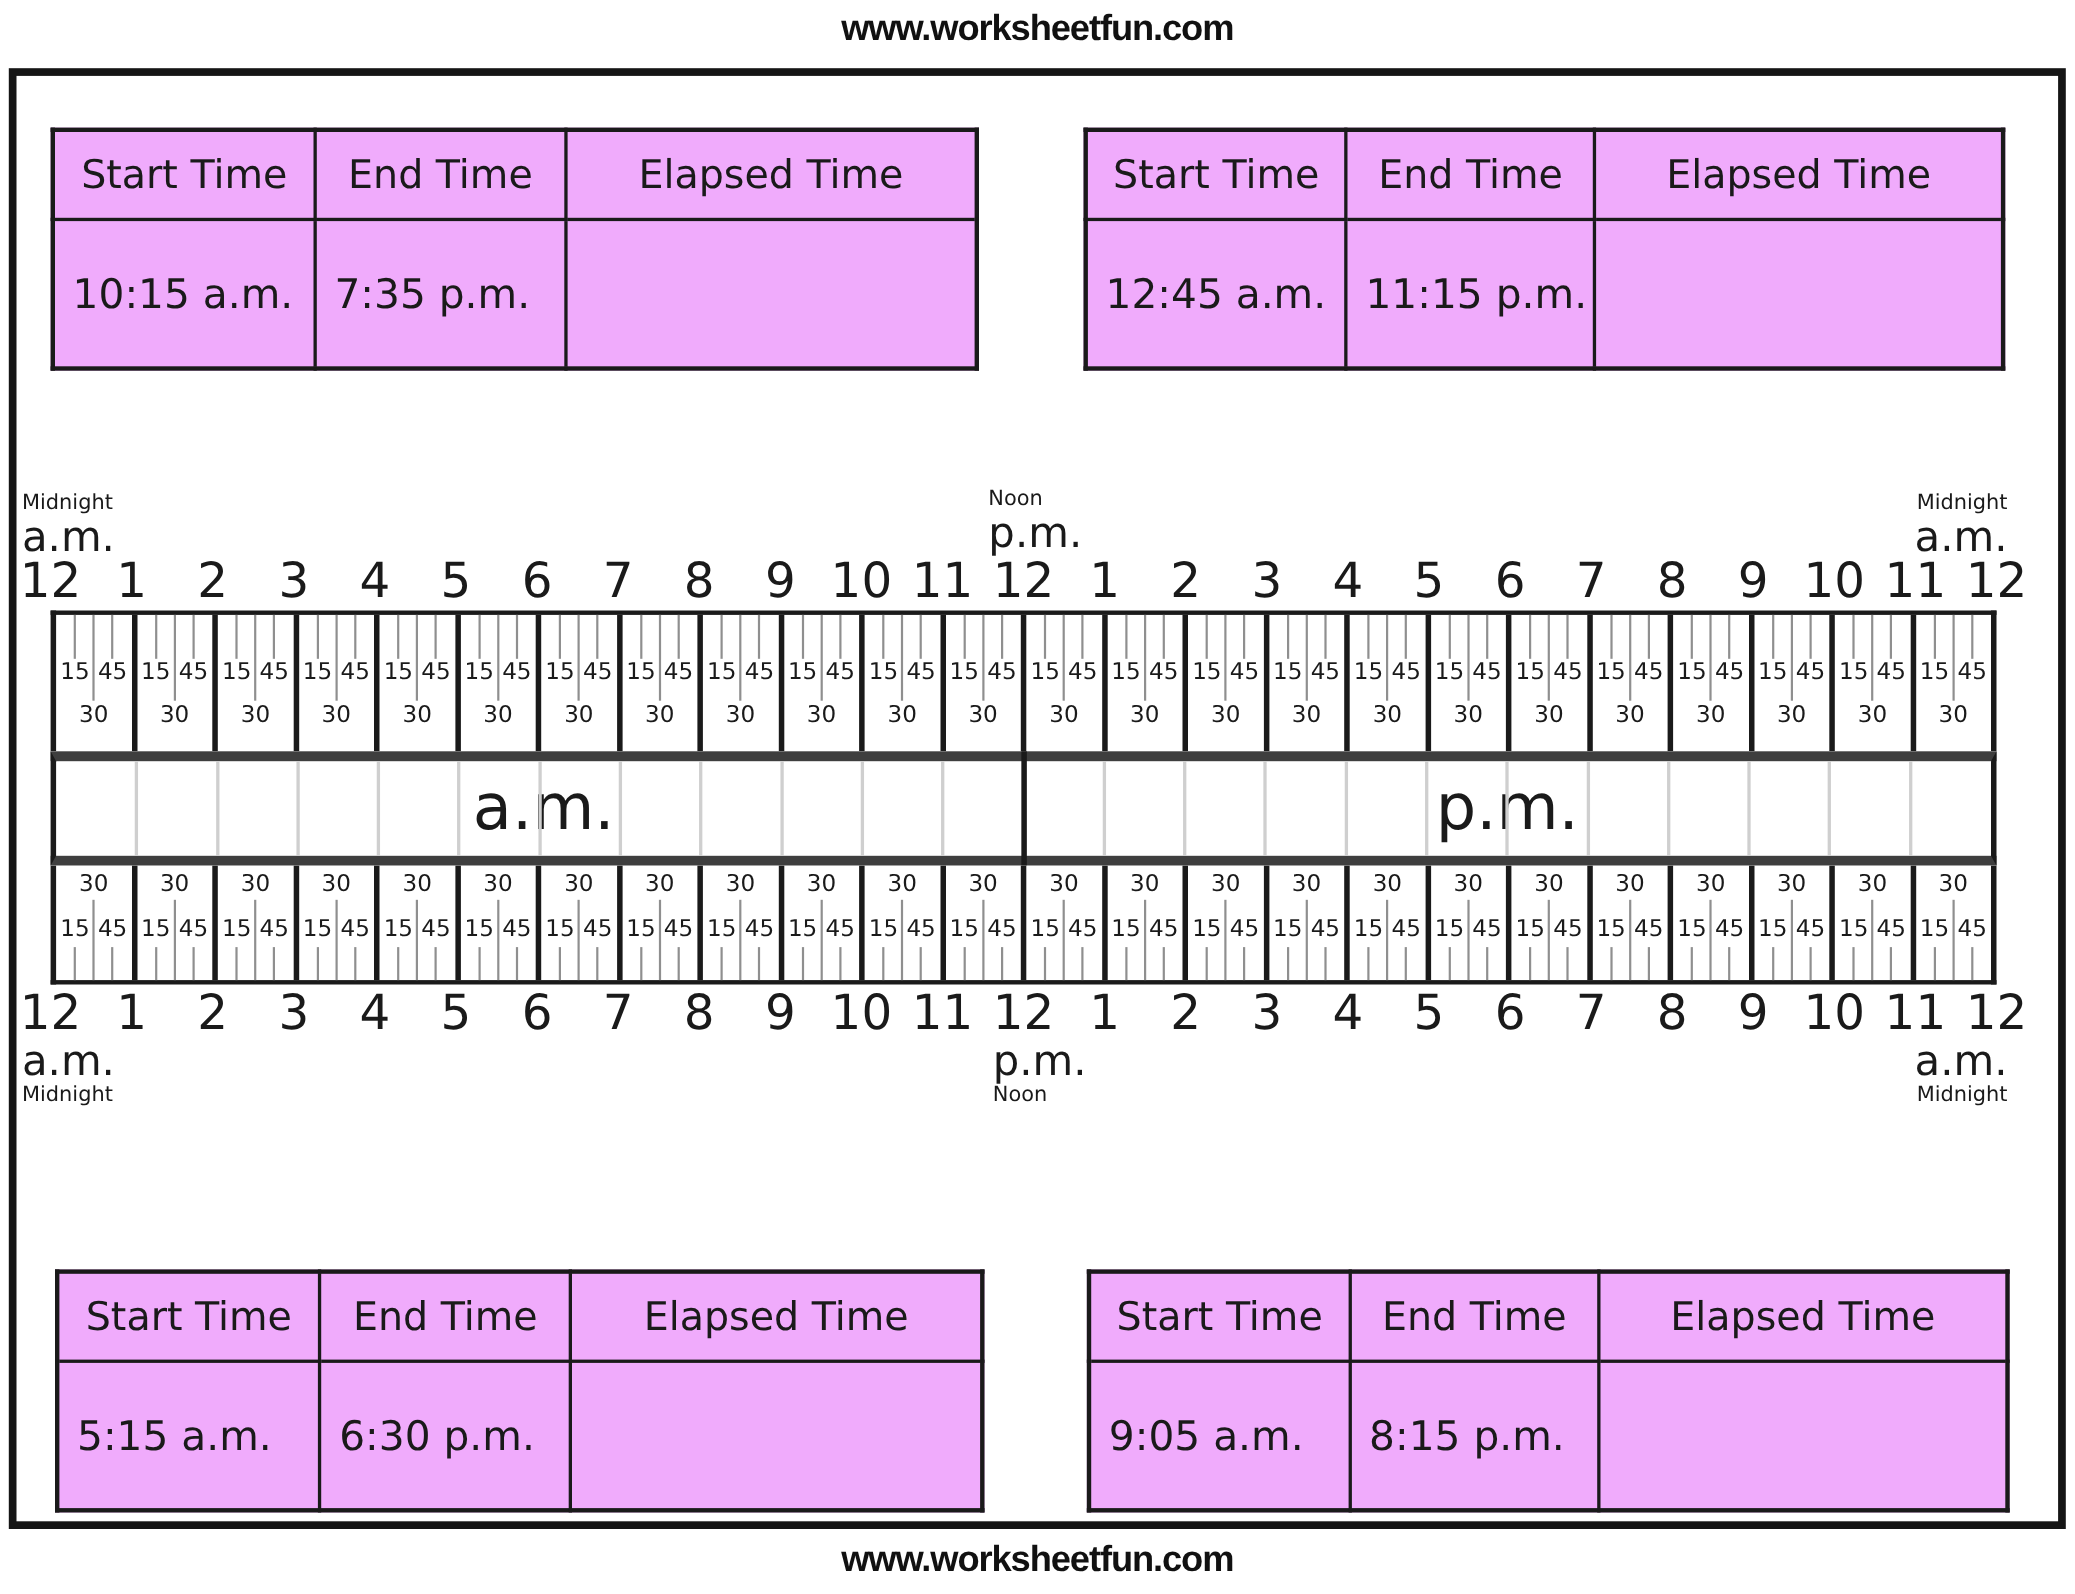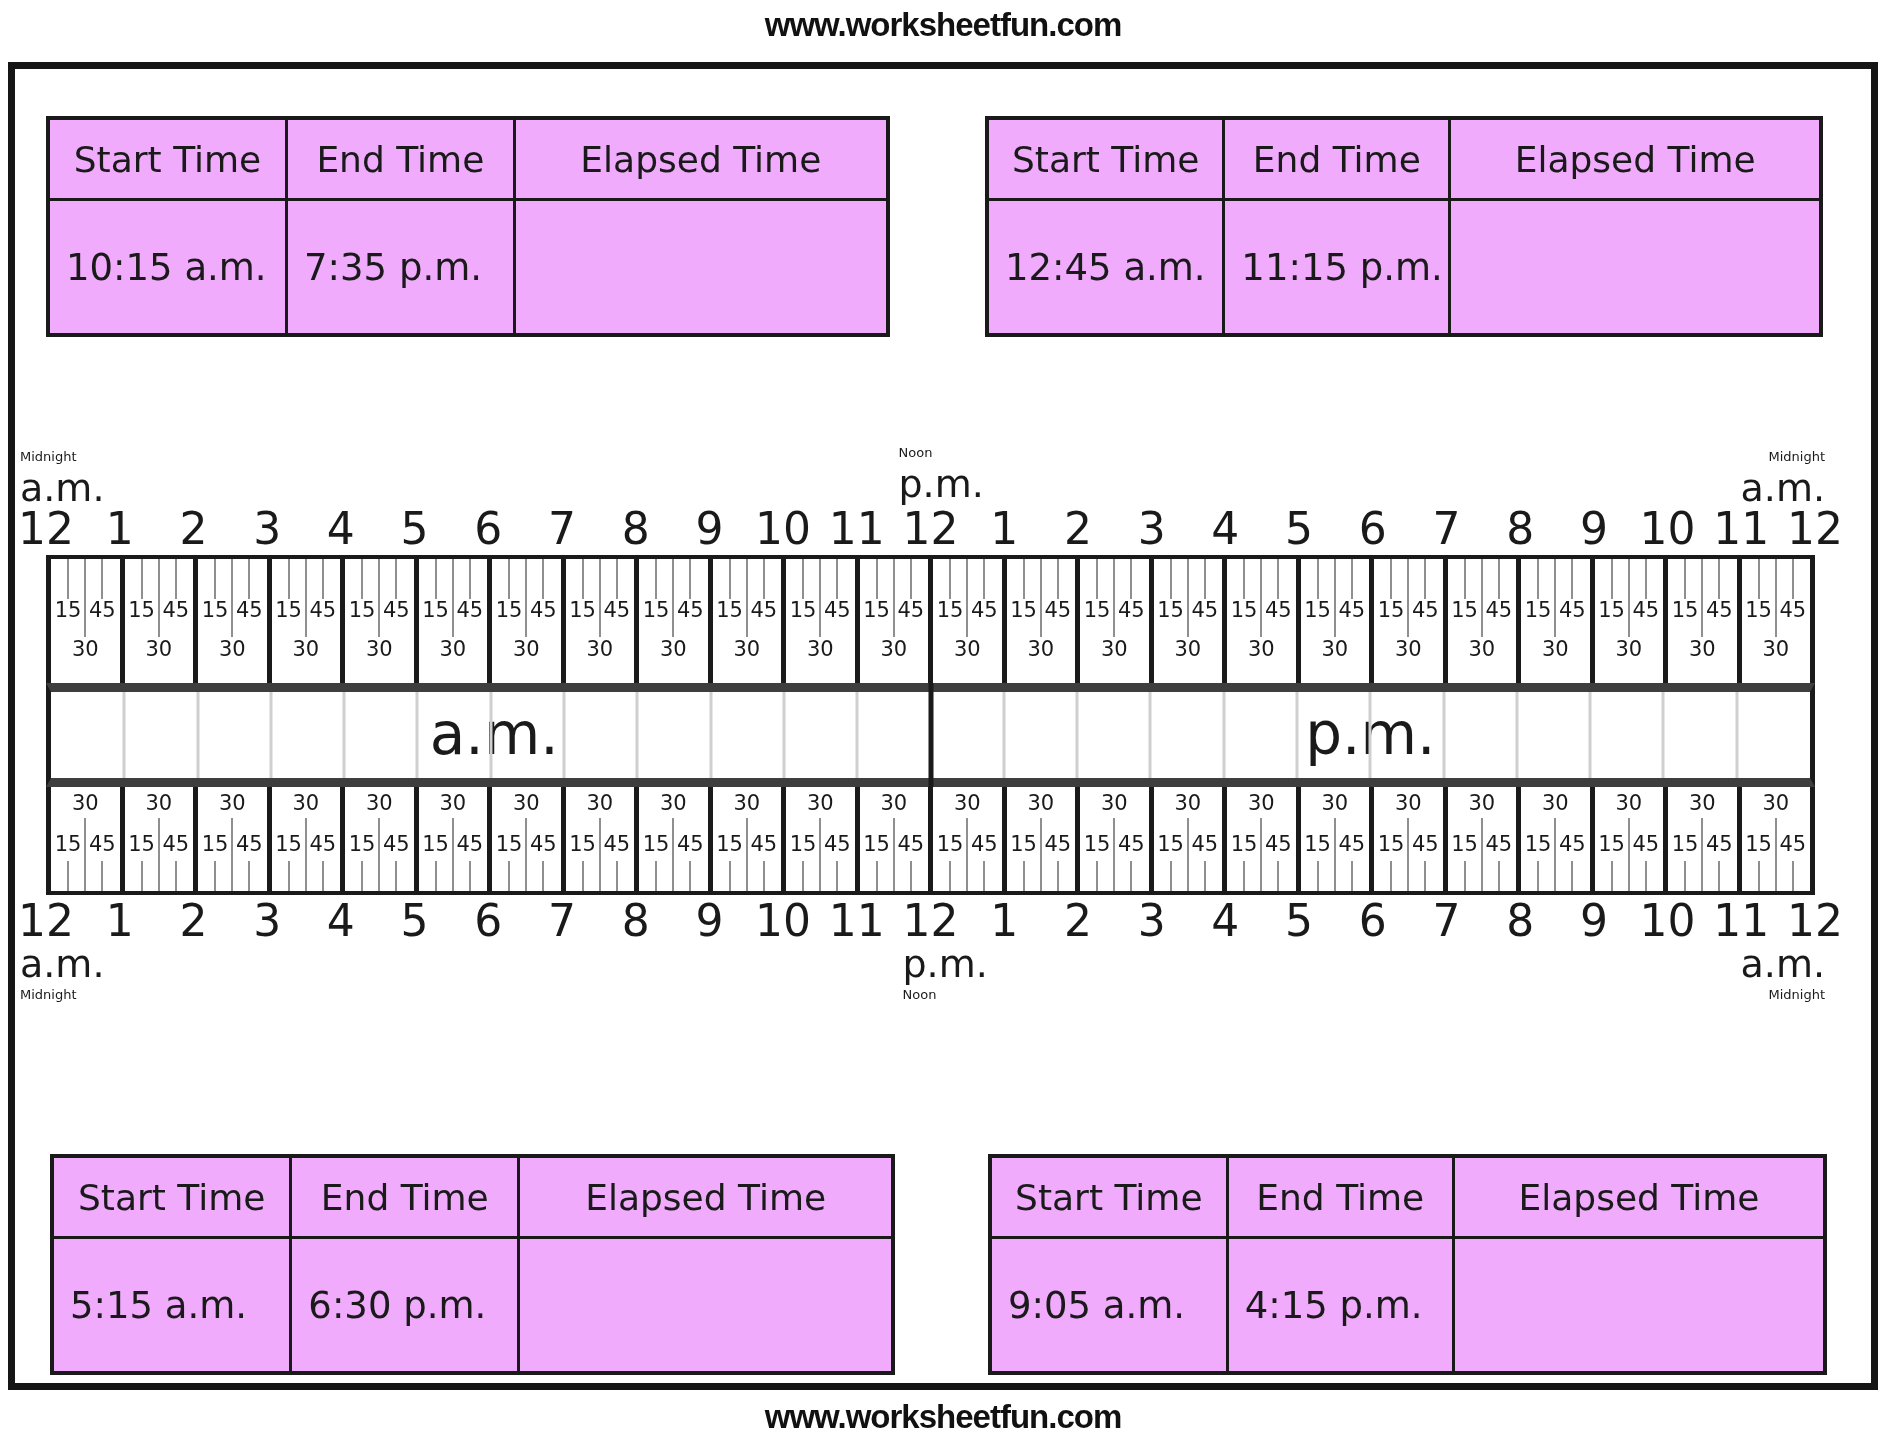--- a/index.html
+++ b/index.html
@@ -36,21 +36,21 @@
   }
   col.c1{width:28.4%;} col.c2{width:27.1%;} col.c3{width:44.5%;}
   #table-tl{left:46px;top:116px;width:844px;}
   #table-tr{left:985px;top:116px;width:838px;}
   #table-bl{left:50px;top:1154px;width:845px;}
   #table-br{left:988px;top:1154px;width:839px;}
 
   
   #ruler{position:absolute;left:46px;top:440px;width:1769px;height:580px;}
   .corner{position:absolute;line-height:1;}
-  .corner .small{display:block;font-size:13px;line-height:22px;}
+  .corner .small{display:block;font-size:19px;line-height:22px;}
   .corner .big{display:block;font-size:38px;line-height:40px;}
   .corner.tl{left:-26px;top:6px;}
   .corner.tc{left:calc(50% - 32px);top:2px;}
   .corner.tr{right:-10px;top:6px;text-align:right;}
   .corner.bl{left:-26px;top:504px;}
   .corner.bc{left:calc(50% - 28px);top:504px;}
   .corner.br{right:-10px;top:504px;text-align:right;}
 
   .hour-scale{position:absolute;left:0;width:100%;height:48px;}
   #top-hour-scale{top:66px;}
@@ -681,19 +681,19 @@
       <col class="c3">
     </colgroup>
   <tbody>
       <tr>
     <th>Start Time</th>
     <th>End Time</th>
     <th>Elapsed Time</th>
   </tr>
   <tr>
     <td>9:05 a.m.</td>
-    <td>4:15 p.m.</td>
+    <td>8:15 p.m.</td>
     <td></td>
   </tr>
 </tbody>
   </table>
 
 <div id="footer-url" class="site-url">www.worksheetfun.com</div>
 
 </body></html>

